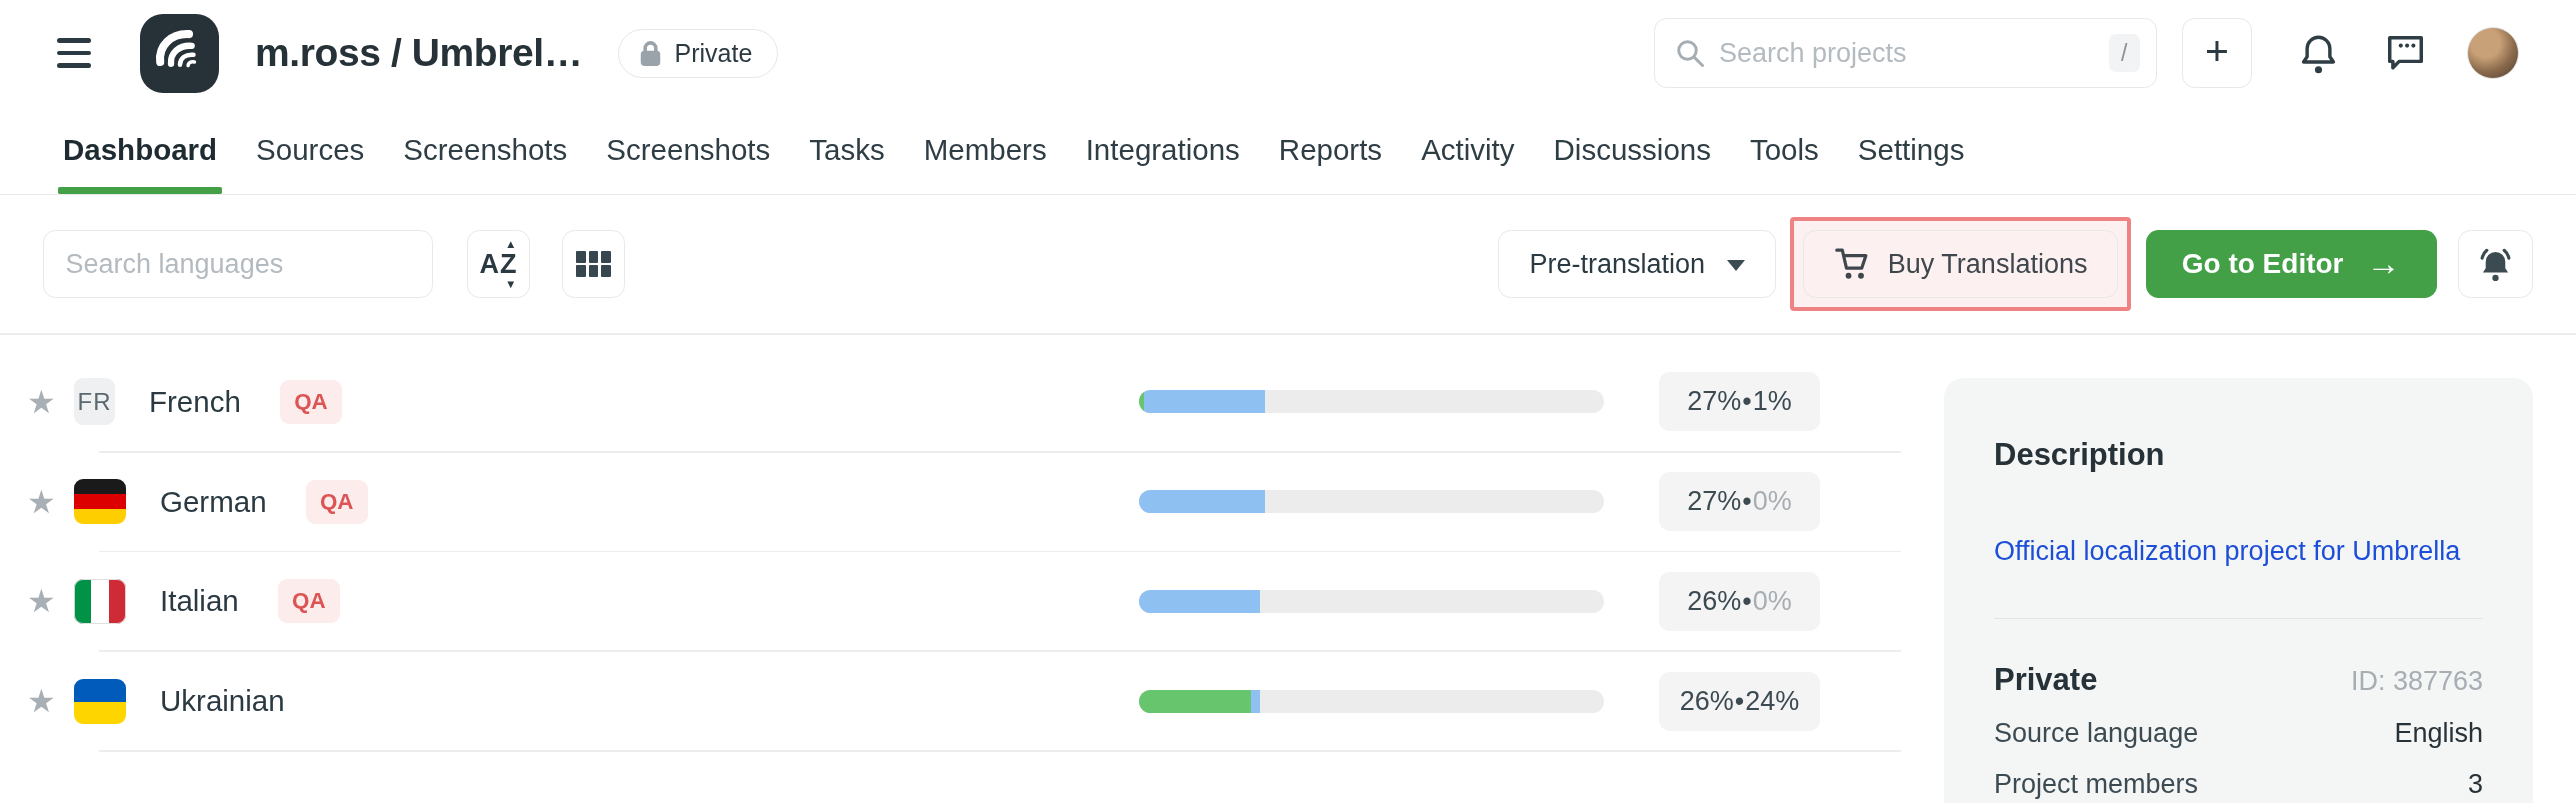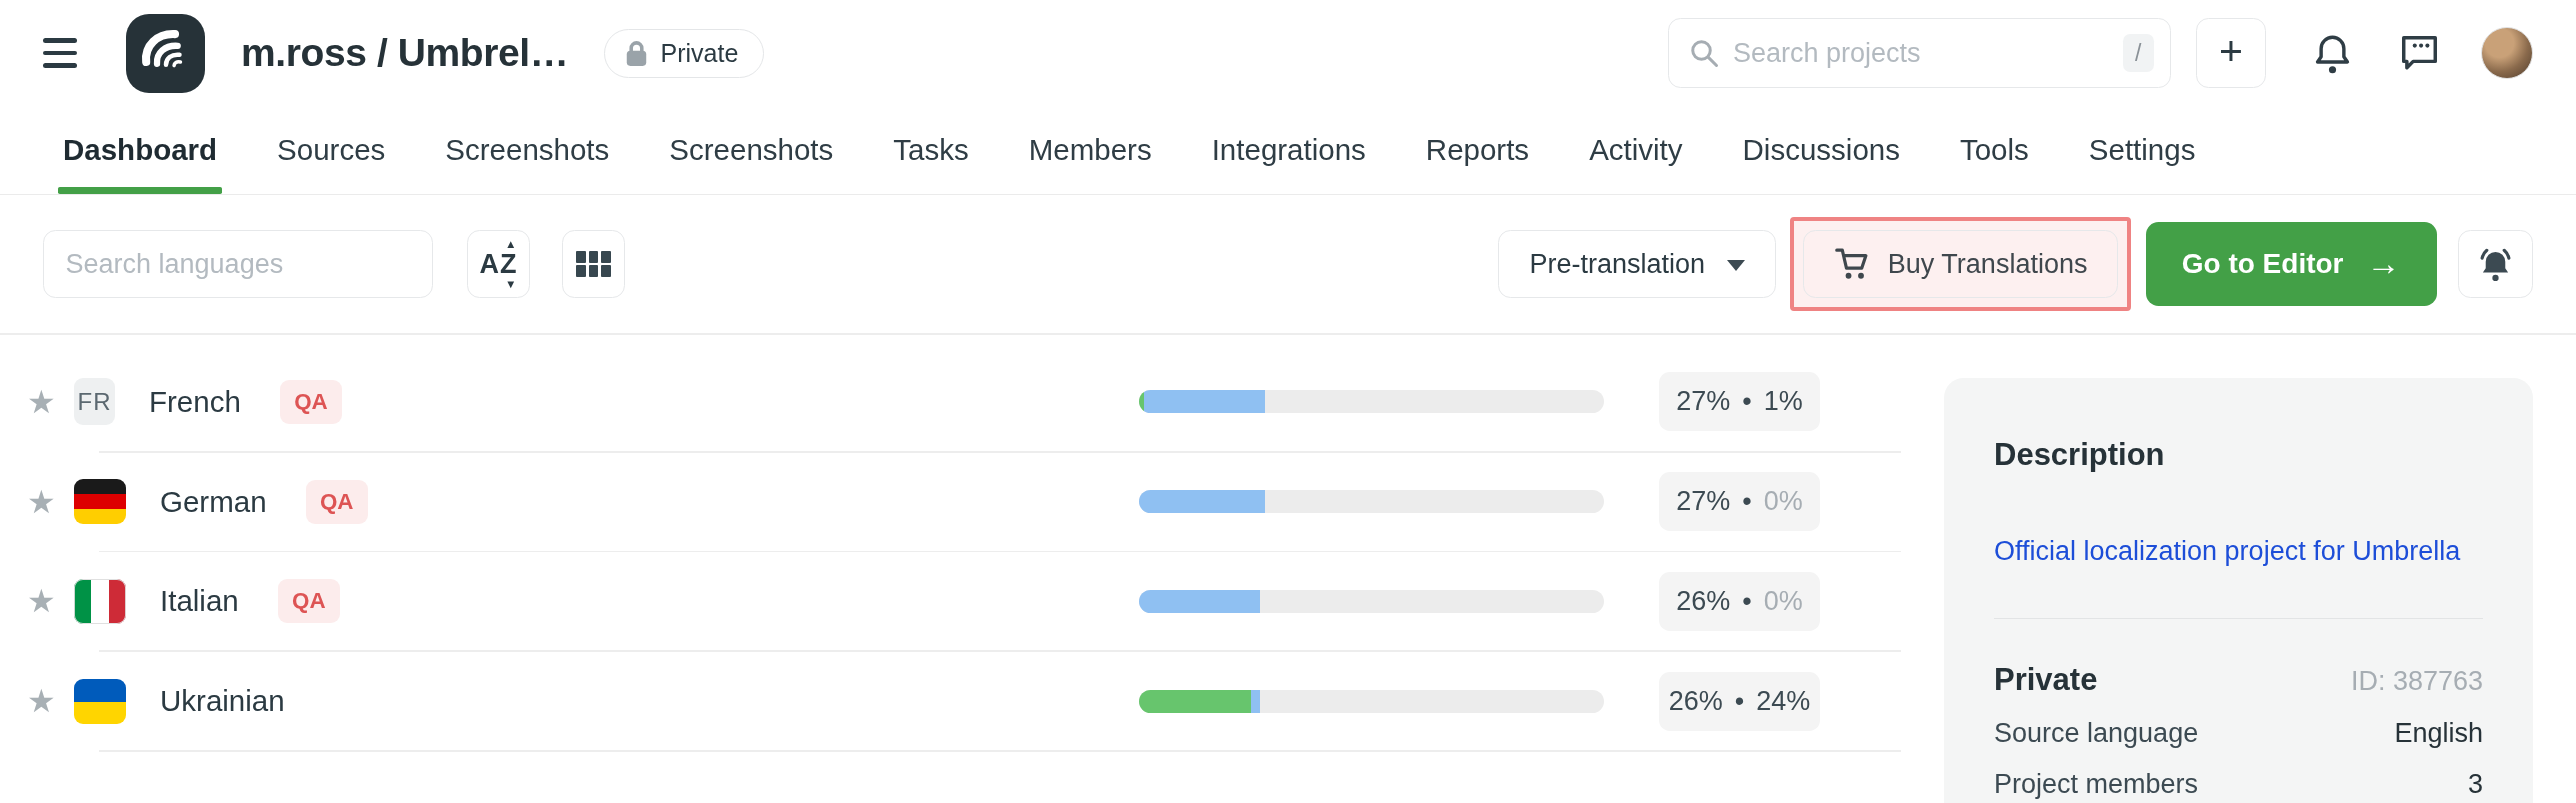--- a/index.html
+++ b/index.html
@@ -1,59 +1,59 @@
 <!DOCTYPE html>
 <html style="font-size:14.3px"><head>
 <meta charset="utf-8">
 <style>
   * { margin:0; padding:0; box-sizing:border-box; }
   html,body { width:2576px; height:803px; overflow:hidden; background:#fff;
     font-family:"Liberation Sans", sans-serif; color:#263238; }
 
   
-  .header { display:flex; align-items:center; height:106px; padding:0 43px; }
+  .header { display:flex; align-items:center; height:106px; padding:0 57px; }
   .hamburger { width:47px; height:47px; display:flex; flex-direction:column; justify-content:center; gap:8px; cursor:pointer; }
   .hamburger span { display:block; width:34px; height:4.5px; background:#2b3a42; border-radius:2.7px; }
   .logo { width:79px; height:79px; border-radius:23px; background:#263238; margin-left:36px; display:flex; align-items:center; justify-content:center; }
   .project-title { font-size:39px; font-weight:700; margin-left:36px; letter-spacing:-0.4px; }
   .private-badge { display:flex; align-items:center; gap:12.5px; margin-left:36px; border:1.8px solid #e4e6e8; border-radius:36px; padding:9px 25px 9px 19.7px; font-size:25px; color:#2b3a42; }
   .spacer { flex:1; }
   .search-projects { position:relative; display:flex; align-items:center; width:503px; height:70px; border:1.8px solid #e6e8ea; border-radius:12.5px; padding:0 16px 0 19.7px; }
   .search-projects input { border:0; outline:0; flex:1; font-size:27px; color:#3c4a52; font-family:inherit; min-width:0; }
   .search-projects input::placeholder { color:#b3bac0; }
   .key-badge { background:#f1f3f4; color:#8a9197; border-radius:7.2px; font-size:23px; padding:5.4px 12.5px; }
   .icon-btn-bordered { width:70px; height:70px; border:1.8px solid #e6e8ea; border-radius:12.5px; background:#fff; display:flex; align-items:center; justify-content:center; margin-left:27px; cursor:pointer; }
   .plus-glyph { font-size:41px; color:#2b3a42; font-weight:400; line-height:1; margin-top:-3.6px; }
   .header-icon { margin-left:47px; cursor:pointer; display:flex; align-items:center; }
   .avatar { width:52px; height:52px; border-radius:50%; margin-left:41px; cursor:pointer;
     background:radial-gradient(circle at 35% 30%, #c9a178 0 30%, #8a6a4c 60%, #4e3b2c 100%); border:1.8px solid #e0e0e0; }
 
   
-  .tabs { display:flex; gap:60px; padding:0 0 0 63px; border-bottom:1.8px solid #ebebeb; height:89px; align-items:center; }
+  .tabs { display:flex; gap:39px; padding:0 0 0 63px; border-bottom:1.8px solid #ebebeb; height:89px; align-items:center; }
   .tab { position:relative; font-size:29.5px; color:#2f3d45; height:100%; display:flex; align-items:center; cursor:pointer; white-space:nowrap; }
   .tab.active { font-weight:700; color:#1f2b32; }
   .tab.active::after { content:""; position:absolute; left:-5.4px; right:-5.4px; bottom:0; height:7.2px; background:#43a047; border-radius:1.8px; }
 
   
   .toolbar { display:flex; align-items:center; padding:32px 43px 0 43px; height:106px; }
   .search-langs { display:flex; align-items:center; width:390px; height:68px; border:1.8px solid #e6e8ea; border-radius:12.5px; padding:0 21.5px; }
   .search-langs input { border:0; outline:0; width:100%; font-size:27px; font-family:inherit; color:#3c4a52; }
   .search-langs input::placeholder { color:#b3bac0; }
   .tool-btn { height:68px; border:1.8px solid #e6e8ea; border-radius:12.5px; background:#fff; display:flex; align-items:center; justify-content:center; cursor:pointer; }
   .sort-btn { width:63px; margin-left:34px; position:relative; }
   .sort-az { font-size:27px; font-weight:700; color:#2b3a42; letter-spacing:0.9px; }
   .sort-arrows { position:absolute; right:12.5px; top:7.2px; bottom:7.2px; display:flex; flex-direction:column; justify-content:space-between; font-size:11.6px; color:#2b3a42; line-height:1; }
   .grid-btn { width:63px; margin-left:32px; }
   .grid-icon { display:grid; grid-template-columns:repeat(3,9.8px); grid-template-rows:repeat(2,11.6px); gap:2.7px; }
   .grid-icon i { background:#37474f; border-radius:0.9px; }
   .pretranslate-btn { padding:0 30px; font-size:27px; color:#2b3a42; gap:21.5px; }
   .caret-down { width:0; height:0; border-left:9.8px solid transparent; border-right:9.8px solid transparent; border-top:11.6px solid #3c4a52; margin-top:3.6px; }
   .annotation { margin-left:14.3px; border:4.5px solid #ef8383; background:rgba(239,110,110,0.10); border-radius:4px; padding:9px; }
   .buy-btn { padding:0 30px; font-size:27px; color:#3f474d; gap:18px; background:transparent; }
-  .editor-btn { margin-left:14.3px; height:84px; border-radius:12.5px; background:#43a047; color:#fff; border:0; display:flex; align-items:center; padding:0 36px; font-size:28px; font-weight:700; gap:23px; cursor:pointer; font-family:inherit; }
+  .editor-btn { margin-left:14.3px; height:68px; border-radius:12.5px; background:#43a047; color:#fff; border:0; display:flex; align-items:center; padding:0 36px; font-size:28px; font-weight:700; gap:23px; cursor:pointer; font-family:inherit; }
   .editor-arrow { font-size:34px; font-weight:400; line-height:1; margin-top:-1.8px; }
   .megaphone-btn { width:75px; margin-left:21.5px; }
   .toolbar-divider { height:1.8px; background:#ededed; margin-top:32px; }
 
   
   .main { display:flex; align-items:flex-start; }
   .lang-list { flex:1; margin:18px 0 0 27px; }
   .lang-row { display:flex; align-items:center; height:98px; padding-right:0; }
   .row-divider { height:1.8px; background:#ededed; margin-left:72px; margin-right:0; }
   .star { font-size:32px; color:#a8b0b5; width:47px; cursor:pointer; }
@@ -61,21 +61,21 @@
   .flag-text { width:41px; height:47px; border-radius:9px; background:#eef0f1; color:#5b6870; font-size:24px; display:flex; align-items:center; justify-content:center; letter-spacing:0.9px; }
   .flag-de { background:linear-gradient(to bottom,#1a1a1a 0 33.3%,#dd0000 33.3% 66.6%,#ffce00 66.6% 100%); }
   .flag-it { background:linear-gradient(to right,#009246 0 33.3%,#ffffff 33.3% 66.6%,#ce2b37 66.6% 100%); box-shadow:inset 0 0 0 0.9px #e0e0e0; }
   .flag-ua { background:linear-gradient(to bottom,#005bbb 0 50%,#ffd500 50% 100%); }
   .lang-name { font-size:29.5px; color:#2b3a42; font-weight:500; margin-left:34px; }
   .qa-badge { margin-left:39px; background:#fcecec; color:#dd5454; font-size:22.4px; font-weight:700; border-radius:9px; padding:9px 14.3px; cursor:pointer; }
   .lang-left { display:flex; align-items:center; flex:1; }
   .track { width:465px; height:23px; border-radius:11.6px; background:#ececec; overflow:hidden; display:flex; flex:none; }
   .bar-approved { height:100%; background:#67c56d; }
   .bar-translated { height:100%; background:#8fc0f2; }
-  .pct-badge { flex:none; width:161px; height:59px; margin-left:55px; margin-right:81px; background:#f4f4f4; border-radius:10.7px; display:flex; align-items:center; justify-content:center; font-size:27px; color:#3c4a52; gap:12px; }
+  .pct-badge { flex:none; width:161px; height:59px; margin-left:55px; margin-right:81px; background:#f4f4f4; border-radius:10.7px; display:flex; align-items:center; justify-content:center; font-size:27px; color:#3c4a52; gap:1px; }
   .pct-badge .muted { color:#a6adb3; }
 
   
   .side-panel { flex:none; width:589px; margin:43px 43px 0 43px; background:#f4f5f5; border-radius:19.7px; padding:59px 50px; height:501px; }
   .panel-h { font-size:31px; font-weight:700; color:#263238; }
   .panel-desc { margin-top:60px; font-size:27px; color:#1d4ed8; line-height:1.4; }
   .panel-divider { height:1.8px; background:#e2e4e5; margin:47px 0 43px 0; }
   .details-head { display:flex; align-items:baseline; justify-content:space-between; }
   .details-id { font-size:27px; color:#a6adb3; }
   .detail-row { display:flex; justify-content:space-between; font-size:27px; margin-top:19.7px; }

